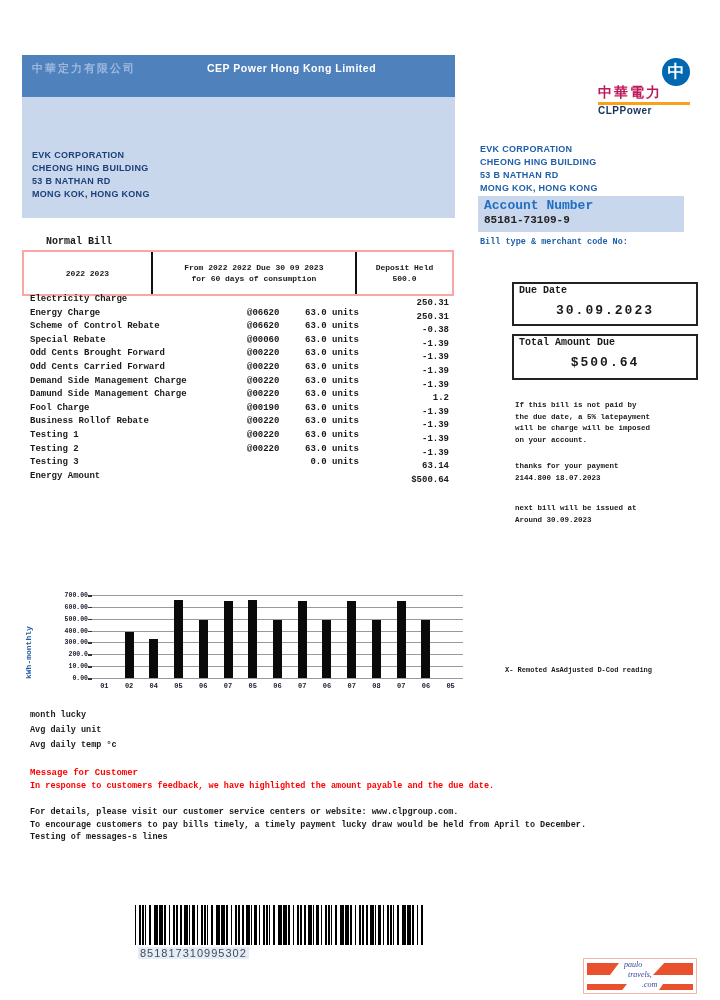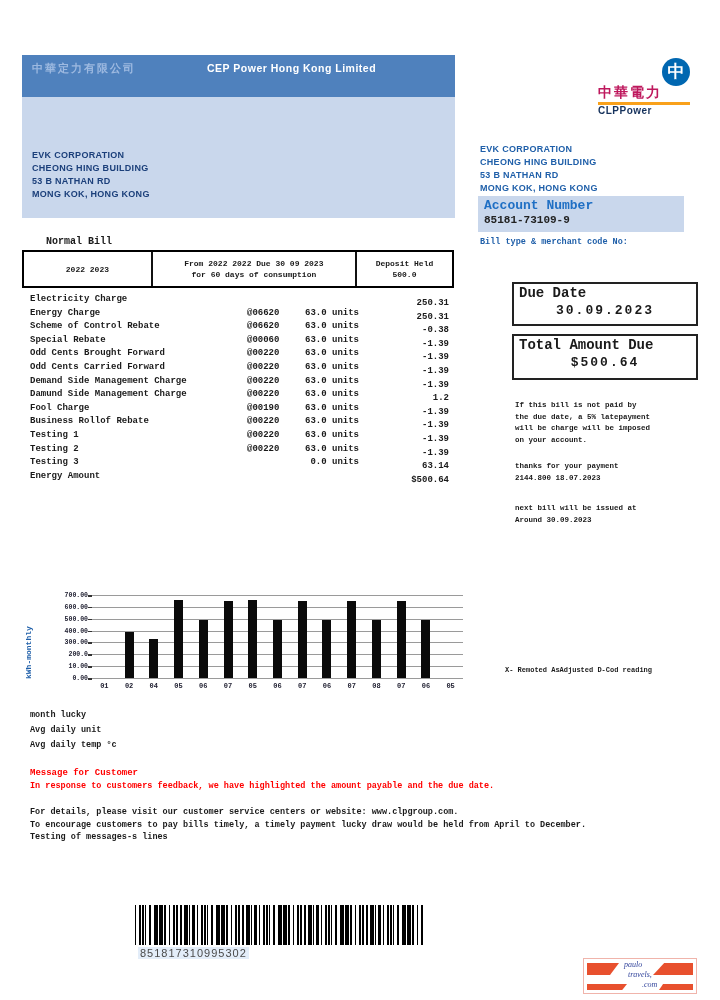--- a/index.html
+++ b/index.html
@@ -22,38 +22,38 @@
   .clp-cn { position:absolute; left:2px; top:28px; font-family:"DejaVu Sans",sans-serif; font-size:14px; color:#be185d; letter-spacing:2px; }
   .clp-rule { position:absolute; left:2px; top:46px; width:92px; height:2.5px; background:#f9a11b; }
   .clp-en { position:absolute; left:2px; top:49px; font-family:"Liberation Sans",sans-serif; font-size:10px; color:#16325c; letter-spacing:0.5px; }
   
   .r-address { position:absolute; left:480px; top:143px; font-family:"Liberation Sans",sans-serif; font-size:9px; color:#1f5fa9; line-height:13px; letter-spacing:0.3px; }
   .account-band { position:absolute; left:478px; top:196px; width:206px; height:36px; background:#c9d7ec; }
   .account-label { position:absolute; left:6px; top:2px; font-size:13px; color:#1f6fc4; }
   .account-number { position:absolute; left:6px; top:18px; font-size:11px; color:#222; }
   
   .normal-bill { position:absolute; left:46px; top:236px; font-size:10px; }
-  .summary-table { position:absolute; left:22px; top:250px; width:432px; height:38px; border:2px solid #000000; display:flex; }
+  .summary-table { position:absolute; left:22px; top:250px; width:432px; height:46px; border:2px solid #fca5a5; display:flex; }
   .summary-cell { height:100%; display:flex; flex-direction:column; justify-content:center; align-items:center; font-size:8px; line-height:11px; }
   .sc1 { width:130px; border-right:2px solid #111; }
   .sc2 { width:206px; border-right:2px solid #111; }
   .sc3 { width:96px; }
   
   .charges-table { position:absolute; left:22px; top:294px; width:432px; }
   .charge-row { position:relative; height:13.6px; font-size:9px; }
   .c-name   { position:absolute; left:8px; top:0; white-space:nowrap; }
   .c-rate   { position:absolute; left:225px; top:0; }
   .c-units  { position:absolute; right:95px; top:0; }
   .c-amount { position:absolute; right:5px; top:4px; }
   
   .bill-type-label { position:absolute; left:480px; top:237px; font-size:8.5px; color:#1f5fa9; }
   .amount-box { position:absolute; left:512px; width:186px; border:2px solid #222; background:#fff; }
   .due-box { top:282px; height:44px; }
   .total-box { top:334px; height:46px; }
-  .box-label { position:absolute; left:5px; top:1px; font-size:14px; }
+  .box-label { position:absolute; left:5px; top:1px; font-size:10px; }
   .box-value { position:absolute; left:0; right:0; top:19px; text-align:center; font-size:13px; letter-spacing:2px; }
   .note-block { position:absolute; left:515px; font-size:7.5px; line-height:11.5px; }
   .late-note { top:400px; }
   .payment-note { top:461px; }
   .next-note { top:503px; }
   
   .chart { position:absolute; left:22px; top:585px; width:470px; height:118px; }
   .chart-ylabel { position:absolute; left:2px; top:14px; width:12px; height:80px; font-size:8px; color:#1f5fa9;
                   transform:rotate(-90deg); transform-origin:40px 40px; white-space:nowrap; text-align:center; }
   .chart-ylabels { position:absolute; left:22px; top:10px; width:44px; height:83px; }

